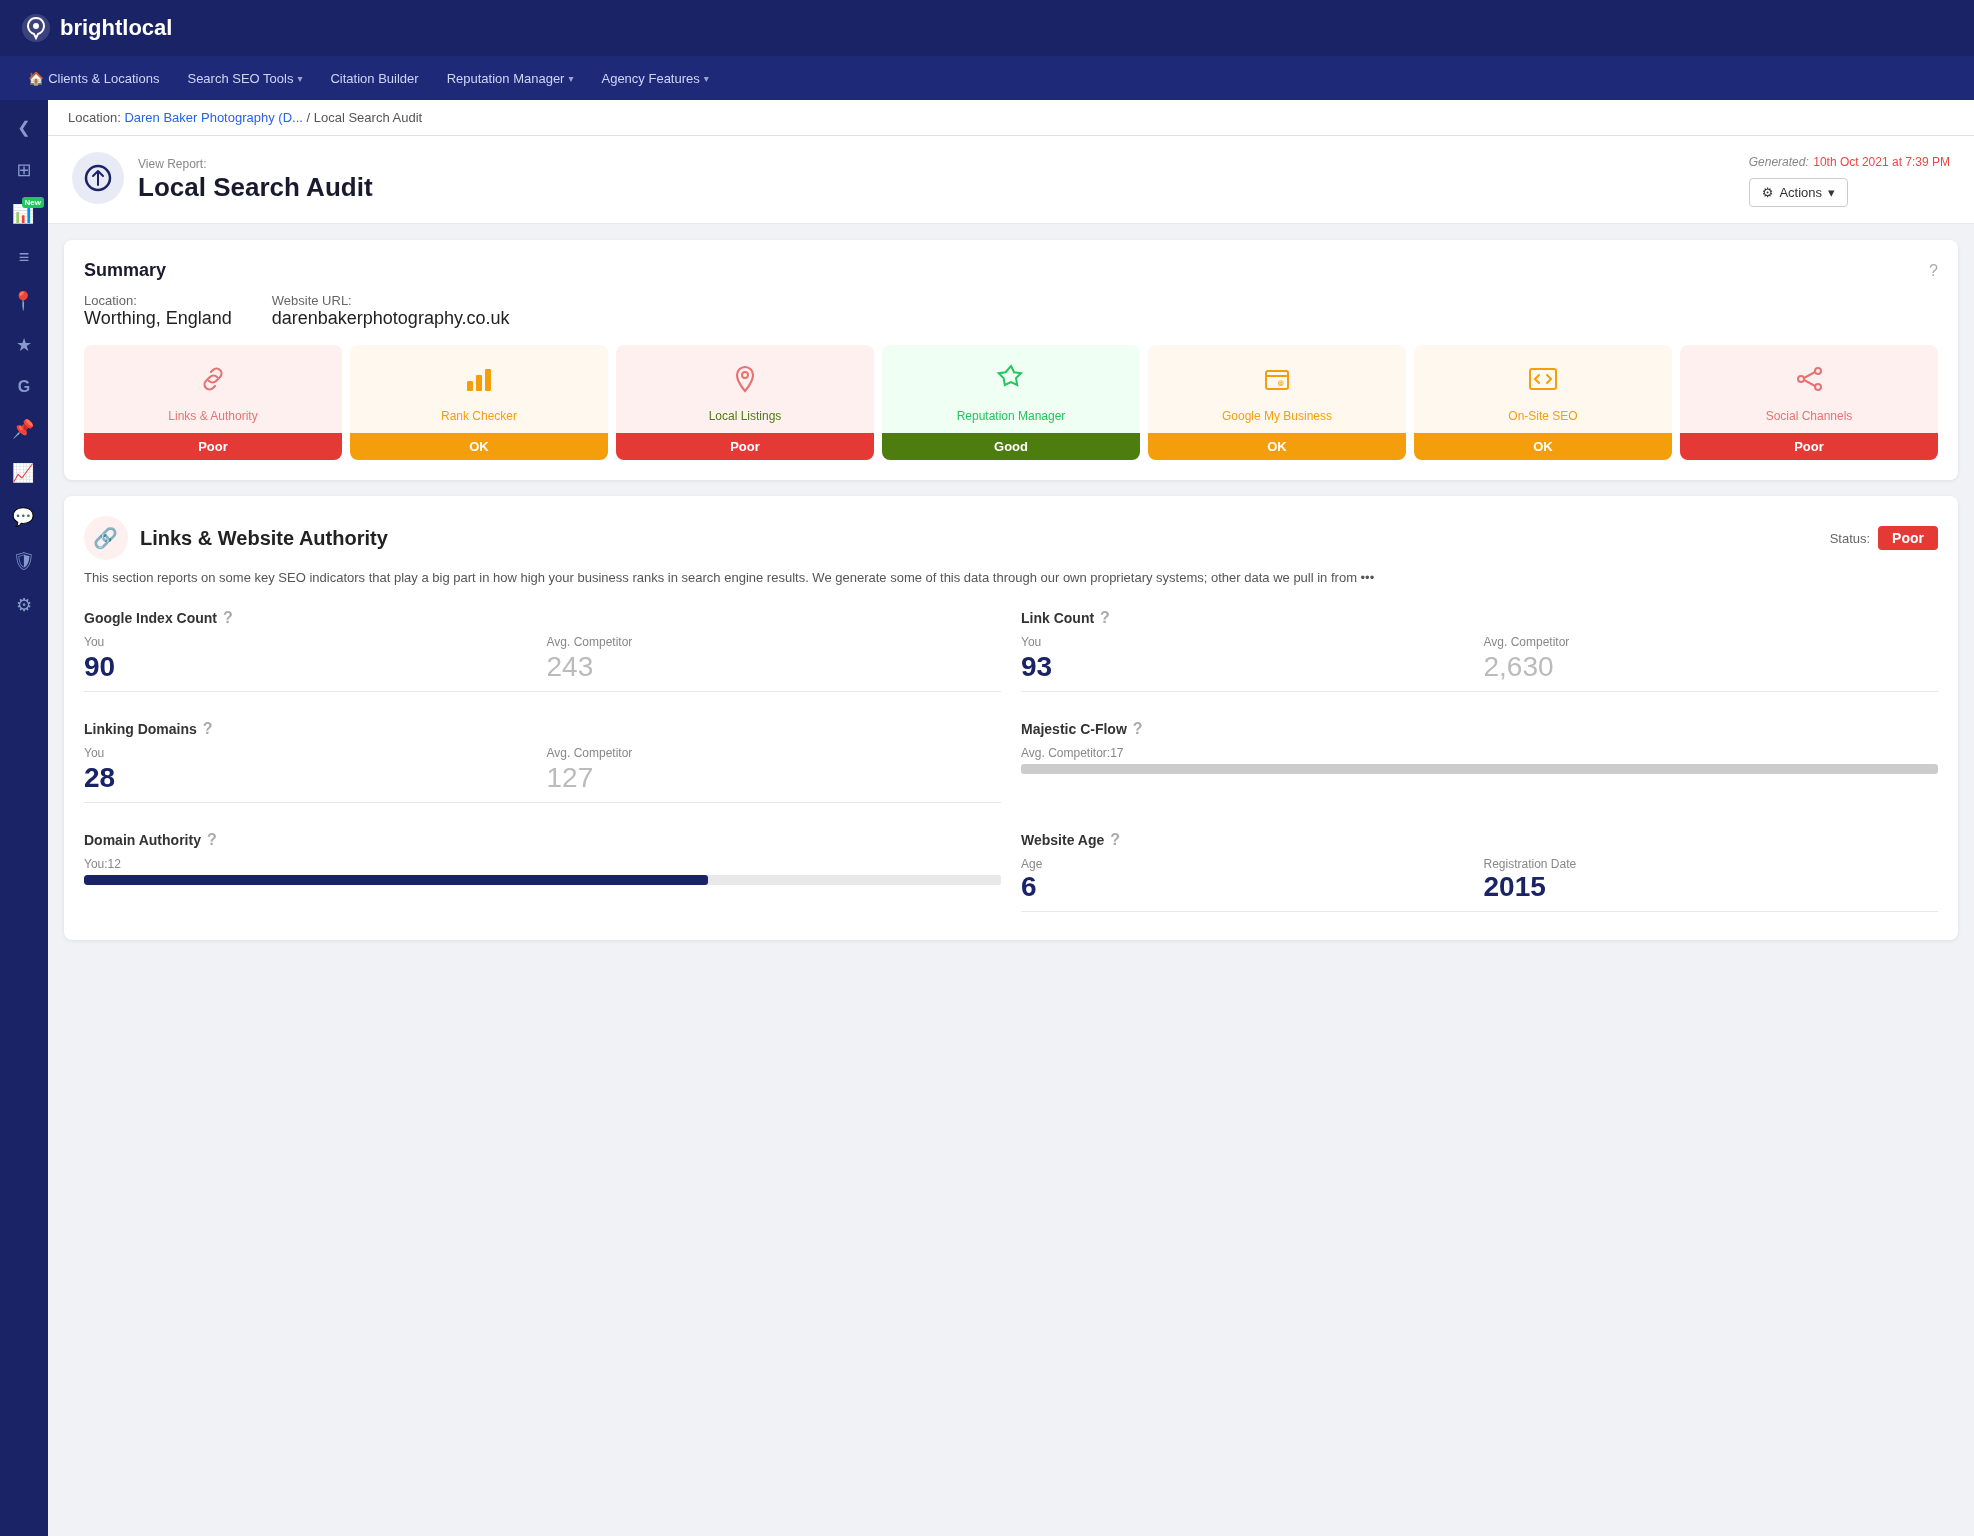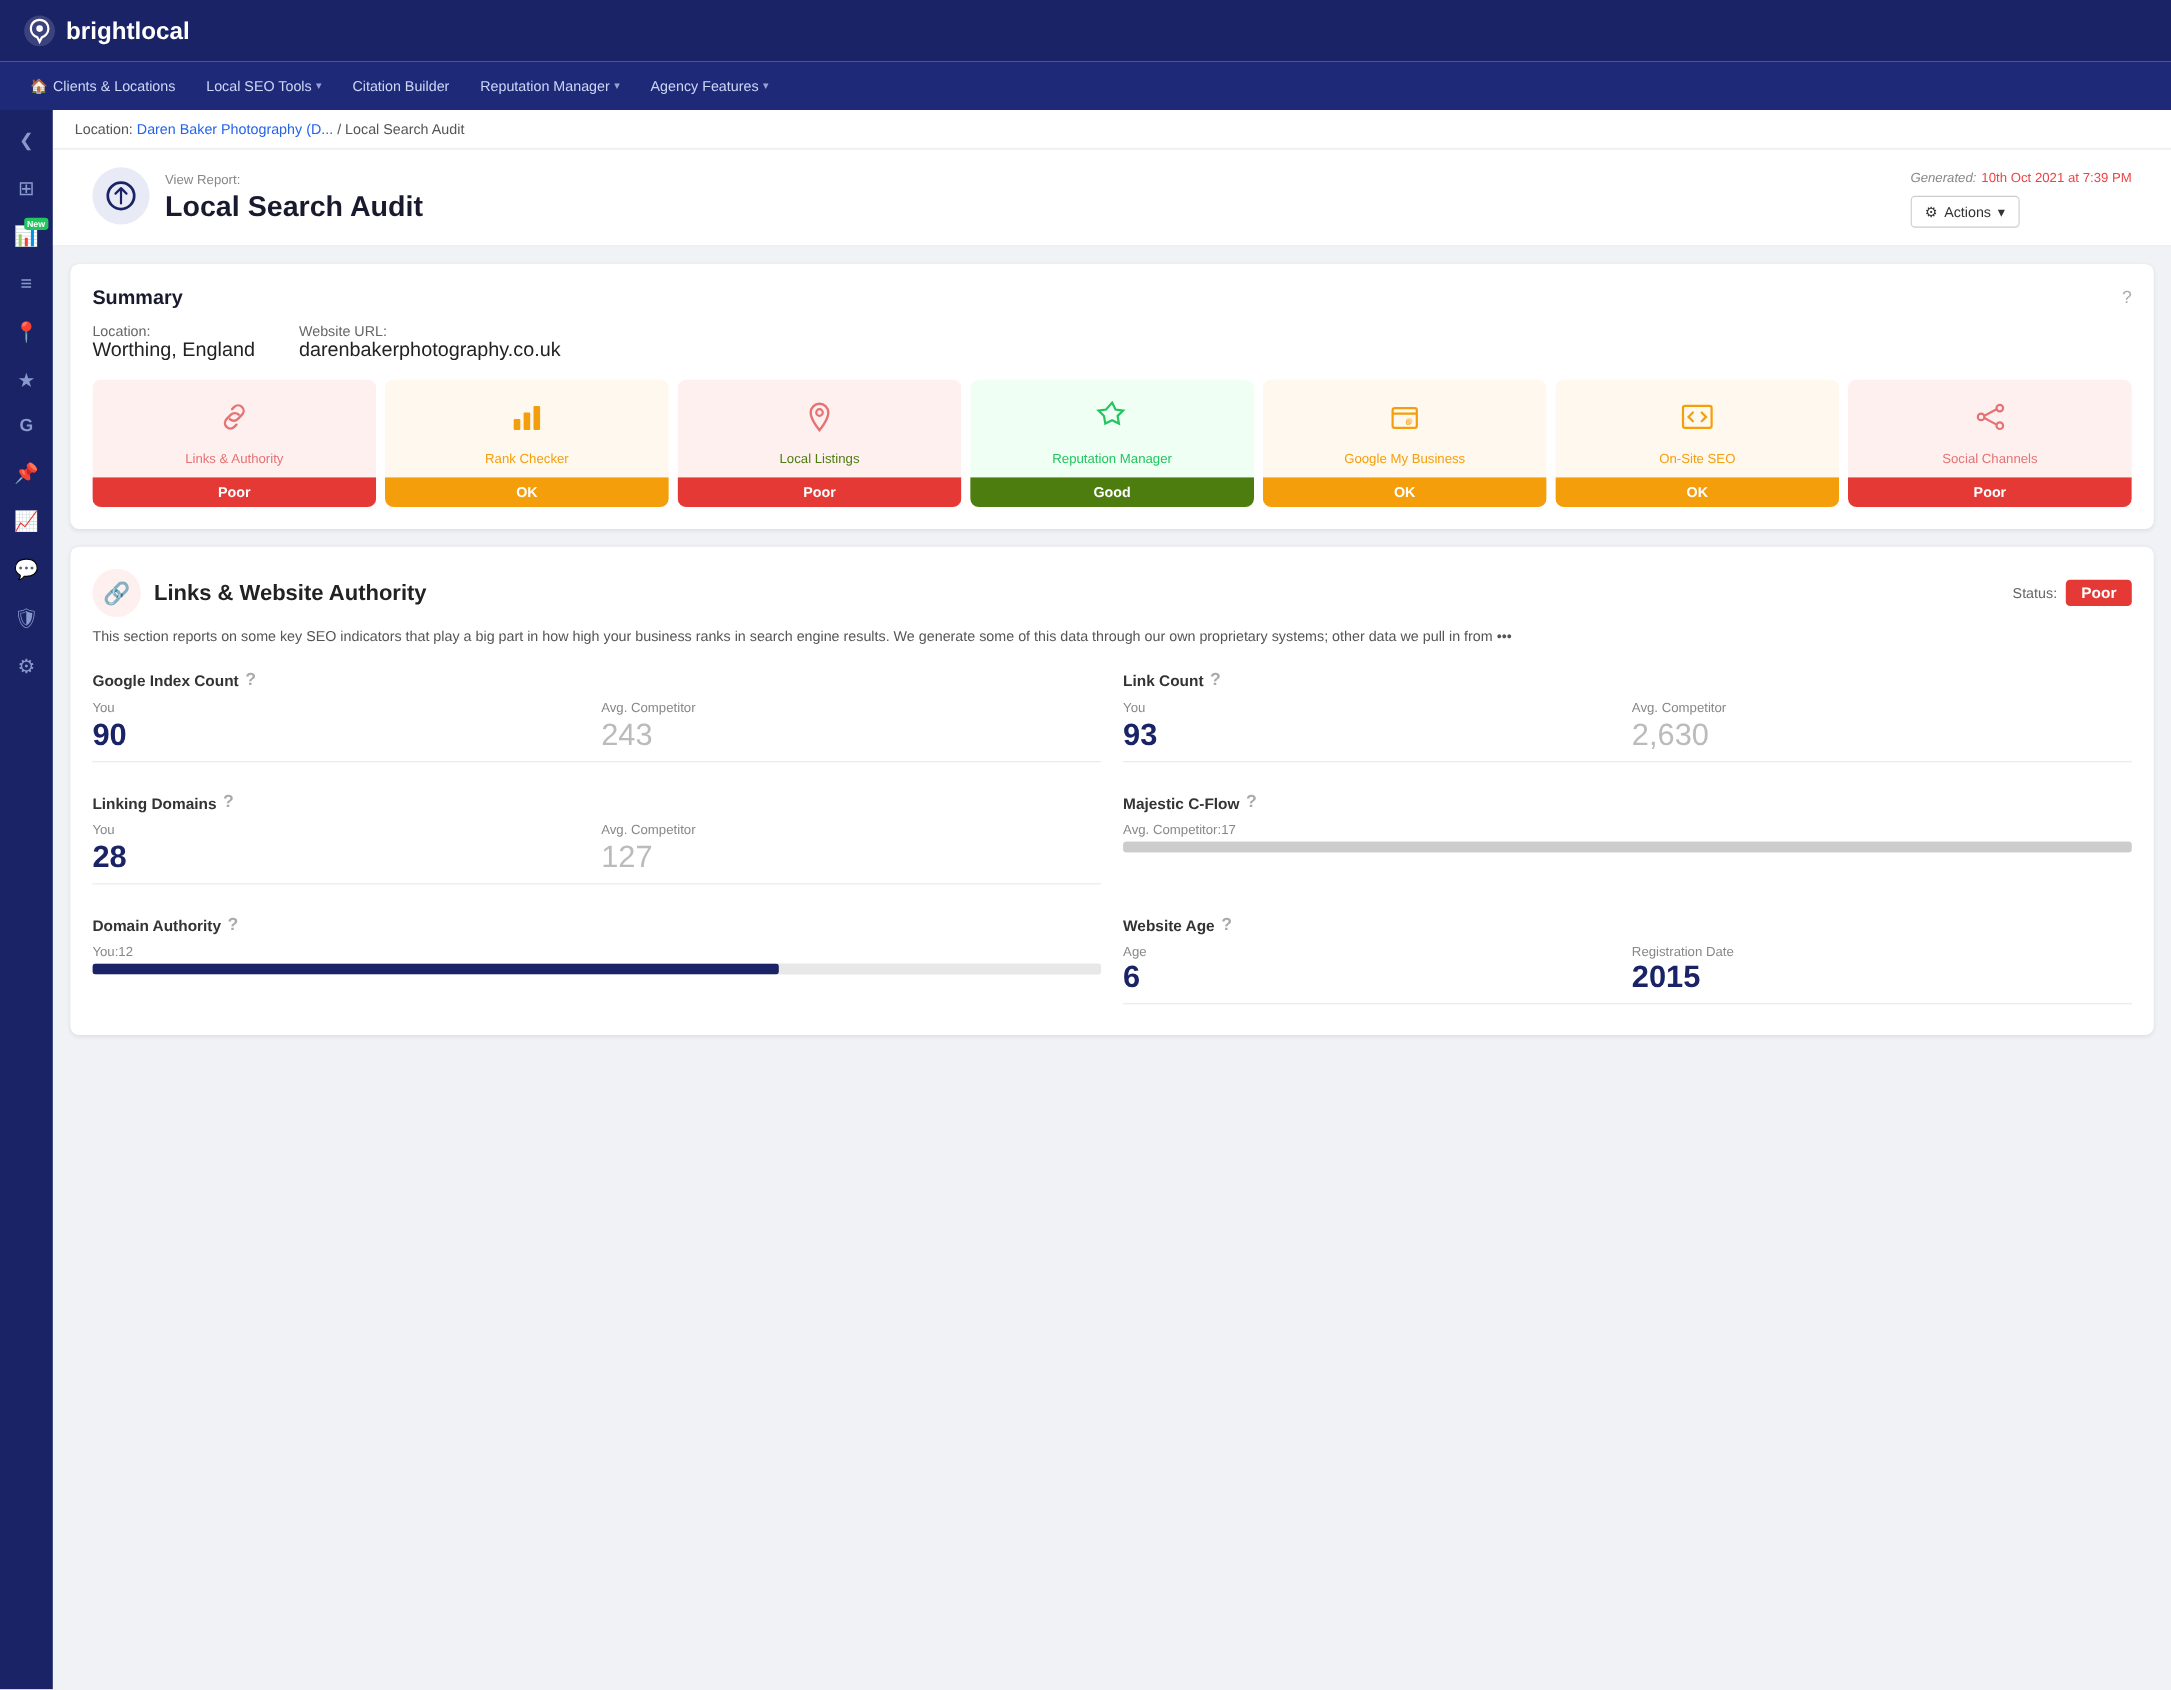--- a/index.html
+++ b/index.html
@@ -111,21 +111,21 @@
       padding: 10px 20px;
       font-size: 13px;
       color: #555;
       border-bottom: 1px solid #e0e0e0;
     }
     .breadcrumb a { color: #2563eb; text-decoration: none; }
 
     
     .report-header {
       background: white;
-      padding: 16px 36px;
+      padding: 16px 24px;
       display: flex;
       align-items: flex-start;
       justify-content: space-between;
       border-bottom: 1px solid #e8e8e8;
     }
     .report-title-section {
       display: flex;
       align-items: center;
       gap: 14px;
     }
@@ -395,21 +395,21 @@
     <span>brightlocal</span>
   </div>
 </div>
 
 <div class="nav-bar">
   <div class="nav-item">
     <span>🏠</span>
     <span>Clients &amp; Locations</span>
   </div>
   <div class="nav-item">
-    <span>Local SEO Tools</span>
+    <span>Search SEO Tools</span>
     <span class="nav-chevron">▾</span>
   </div>
   <div class="nav-item">
     <span>Citation Builder</span>
   </div>
   <div class="nav-item">
     <span>Reputation Manager</span>
     <span class="nav-chevron">▾</span>
   </div>
   <div class="nav-item">

